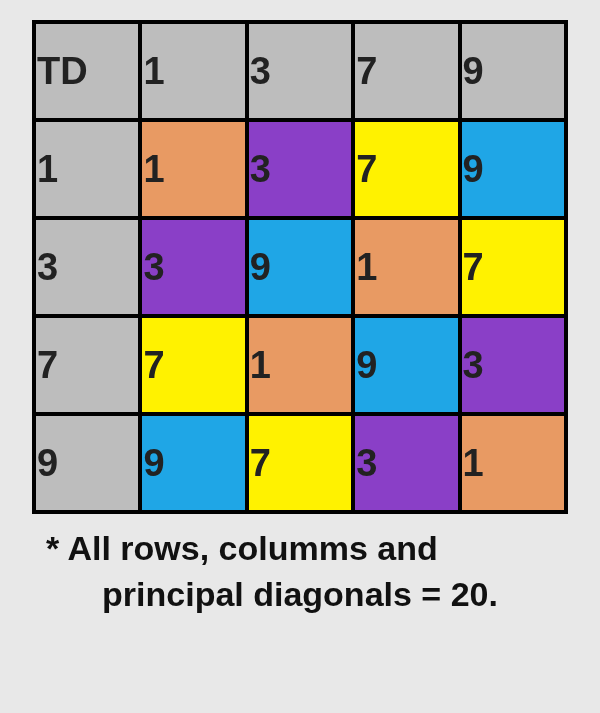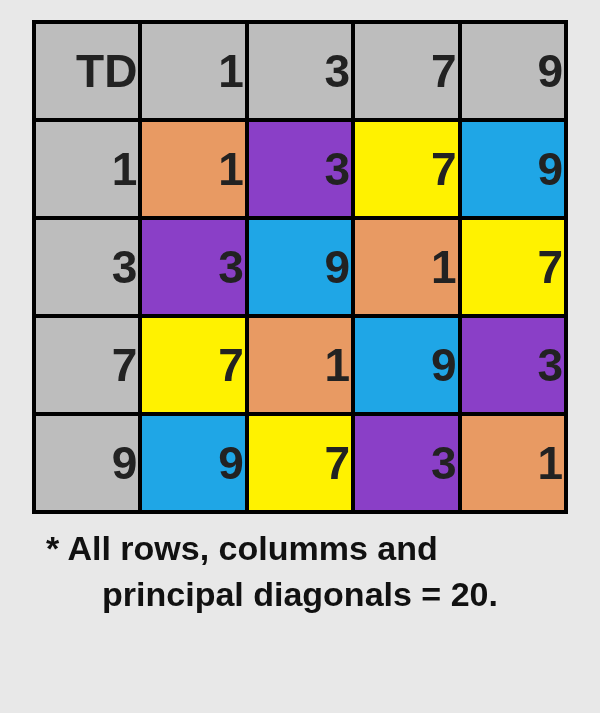--- a/index.html
+++ b/index.html
@@ -33,23 +33,23 @@
   .title .line { display: block; }
   .title .asterisk { font-weight: 900; font-size: 40px; margin-left: 6px; }
   table.matrix {
     border-collapse: collapse;
     width: 100%;
     table-layout: fixed;
   }
   table.matrix td {
     border: 4px solid #000;
     height: 92px;
-    text-align: right;
+    text-align: left;
     vertical-align: middle;
-    font-size: 46px;
+    font-size: 38px;
     font-weight: 700;
     color: #222;
   }
   td.hdr {
     background: #bdbdbd;
     font-weight: 800;
   }
   td.rowhdr {
     background: #bdbdbd;
     font-weight: 800;

